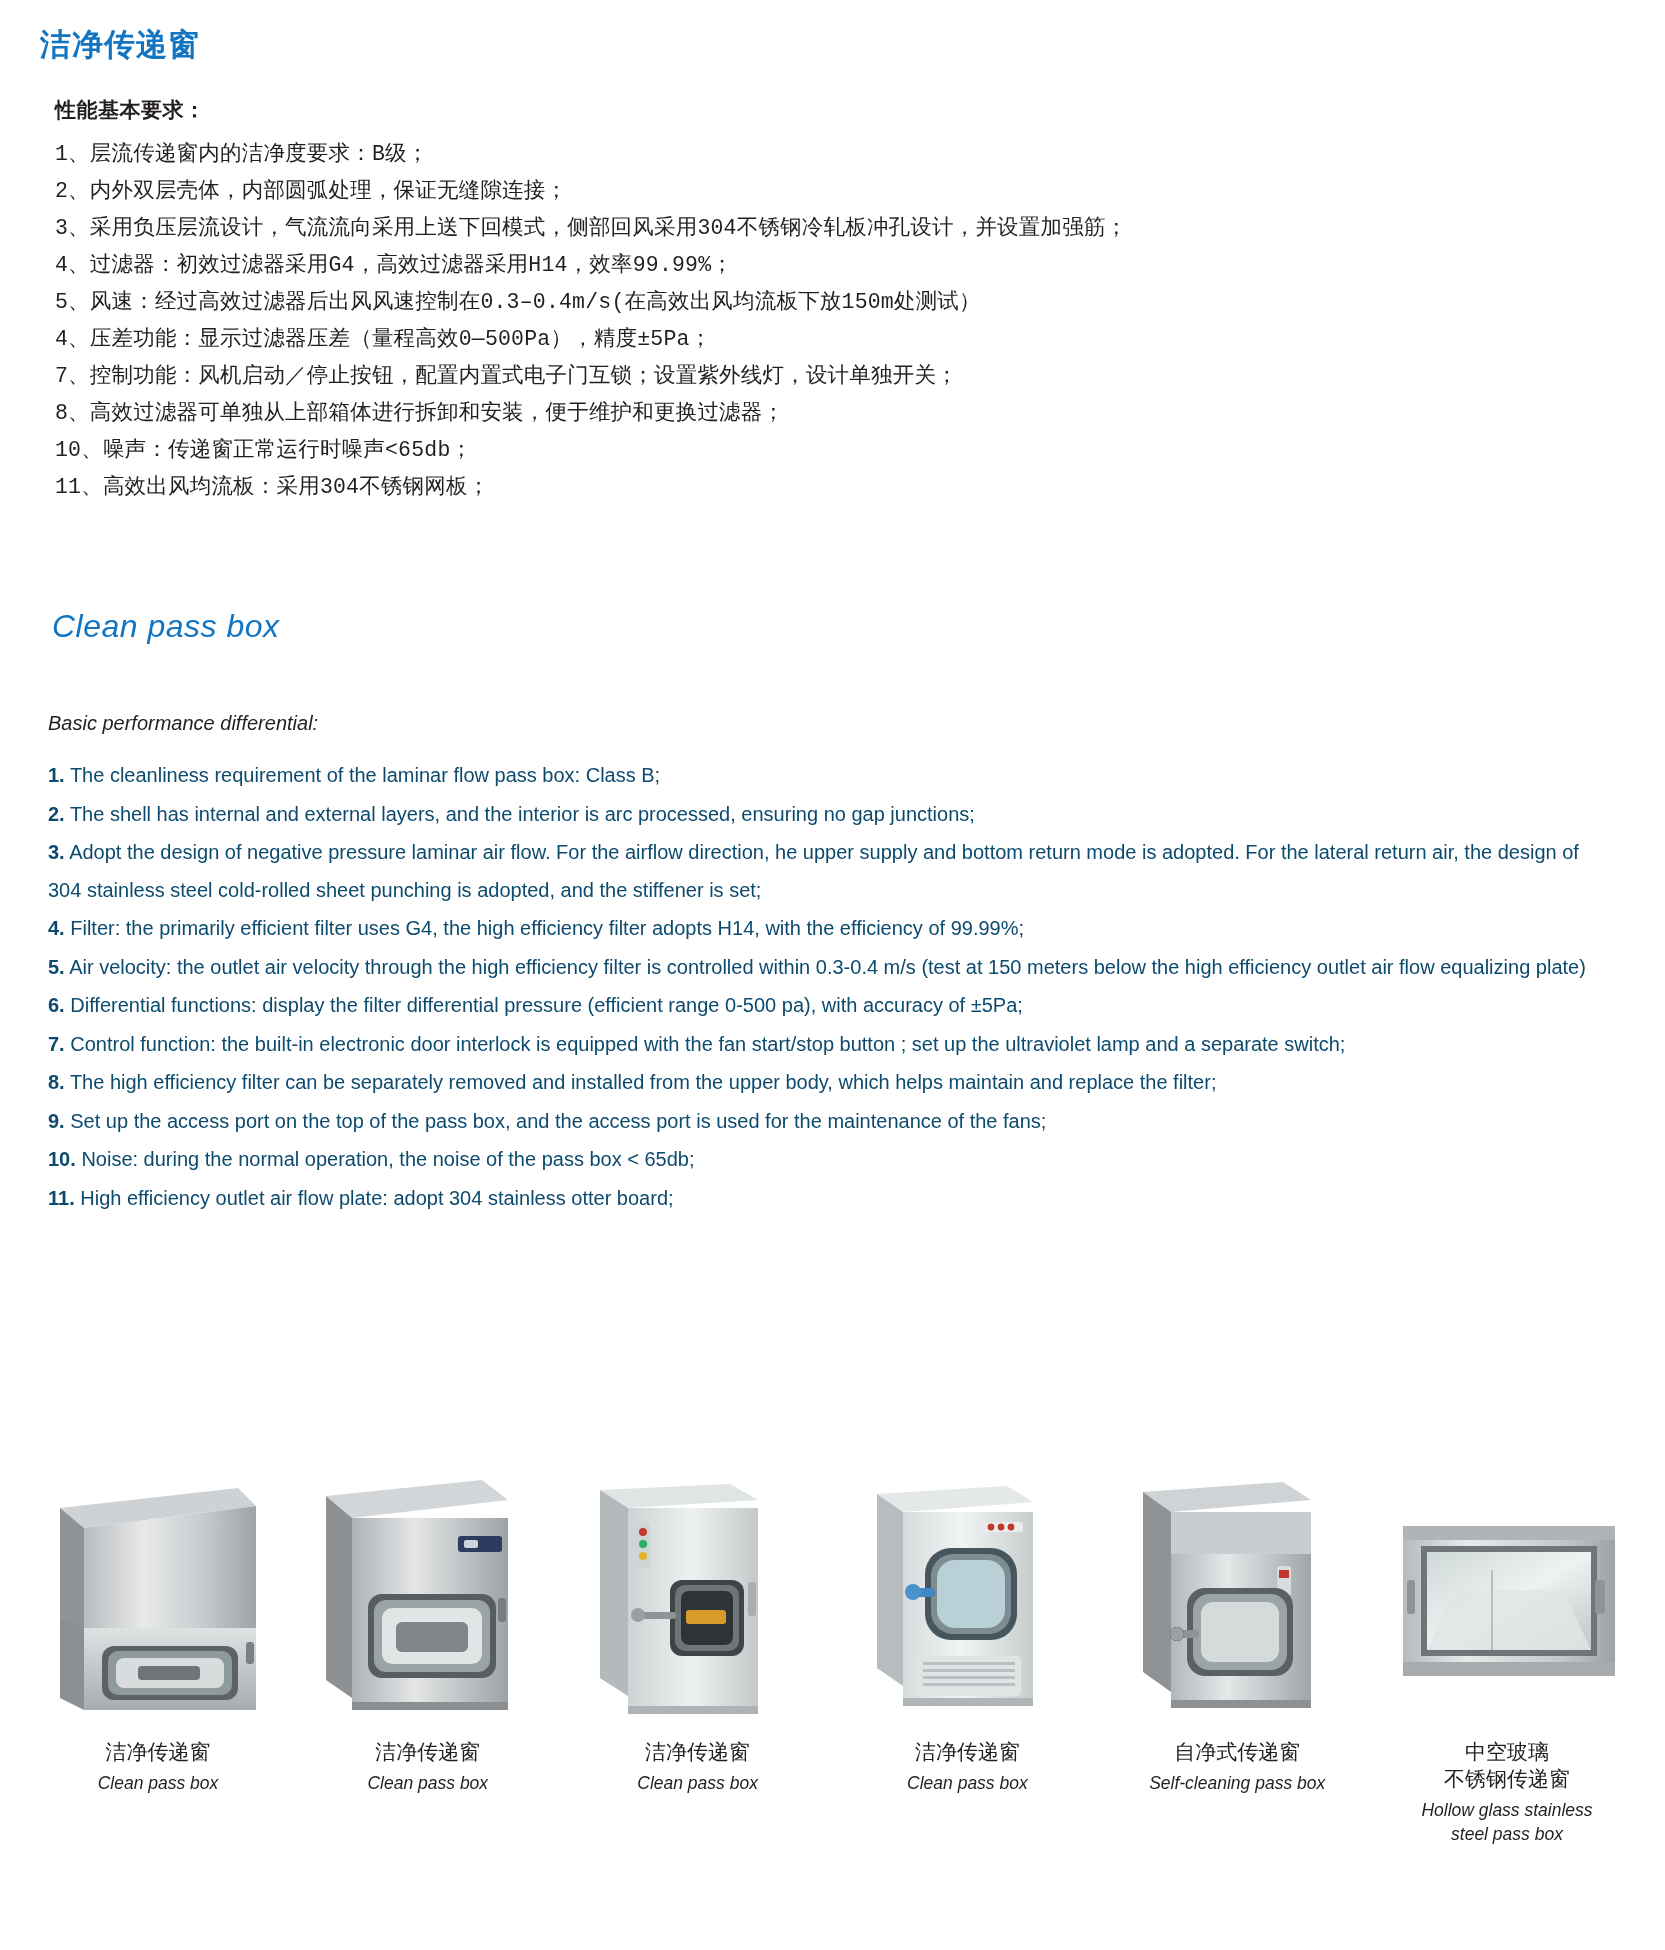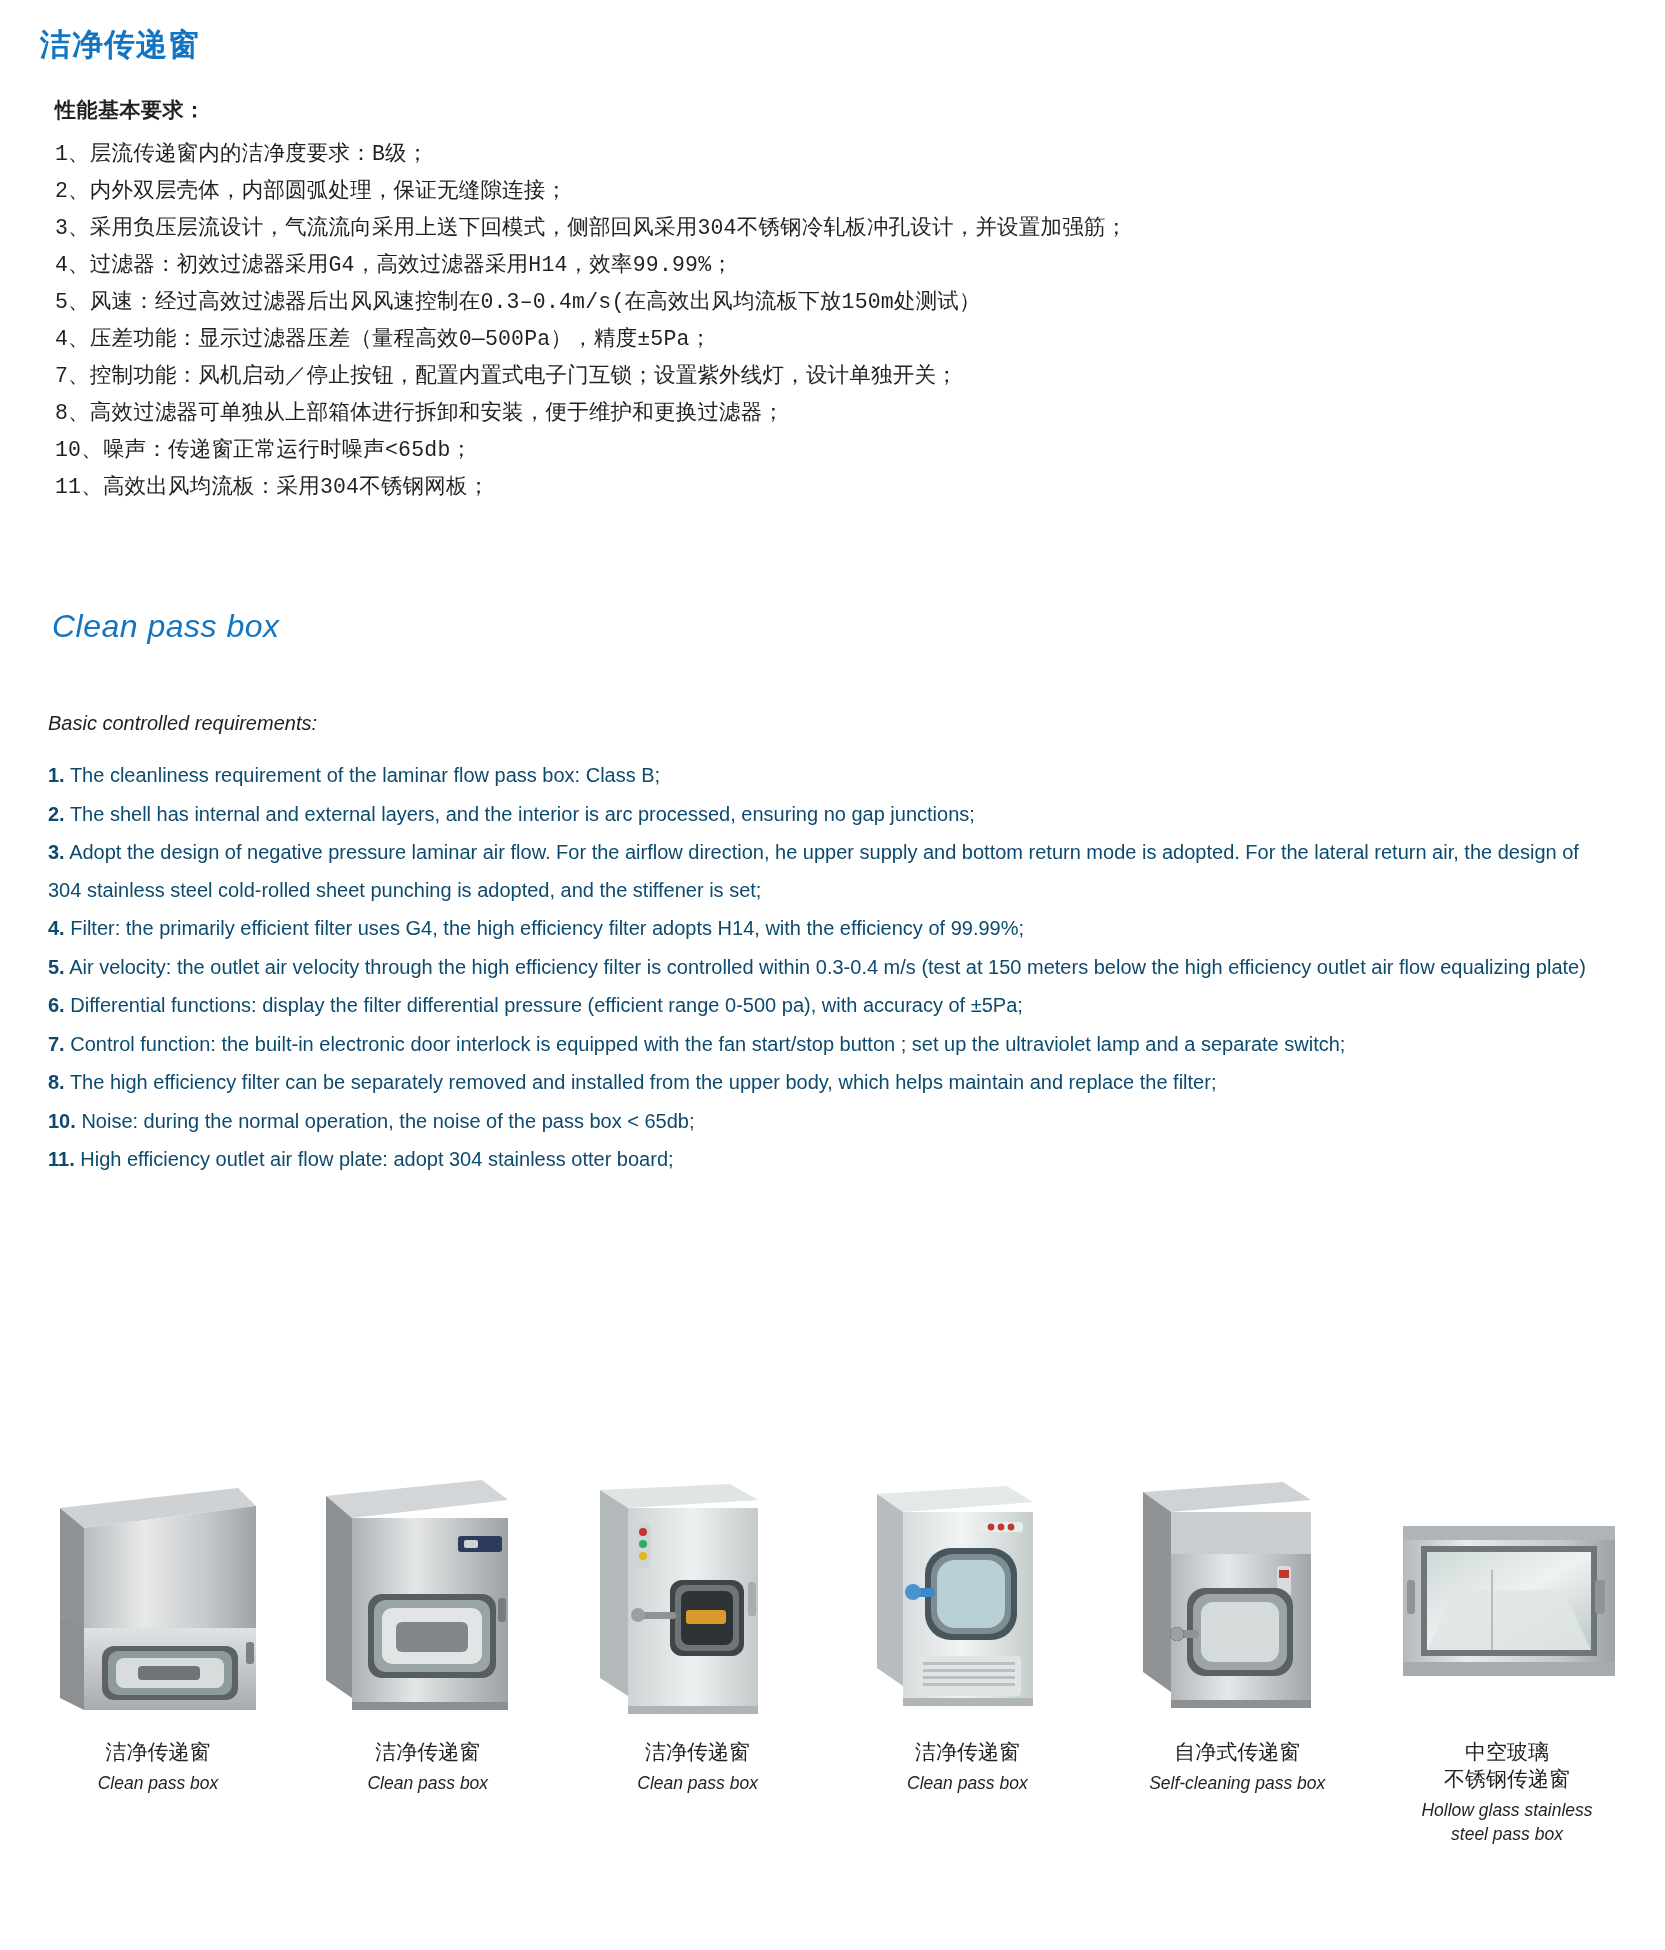--- a/index.html
+++ b/index.html
@@ -147,21 +147,21 @@
     <p class="line">4、压差功能：显示过滤器压差（量程高效0—500Pa），精度±5Pa；</p>
     <p class="line">7、控制功能：风机启动／停止按钮，配置内置式电子门互锁；设置紫外线灯，设计单独开关；</p>
     <p class="line">8、高效过滤器可单独从上部箱体进行拆卸和安装，便于维护和更换过滤器；</p>
     <p class="line">10、噪声：传递窗正常运行时噪声&lt;65db；</p>
     <p class="line">11、高效出风均流板：采用304不锈钢网板；</p>
   </div>
 
   <div class="en-title">Clean pass box</div>
 
   <div class="en-body">
-    <p class="lead">Basic controlled requirements:</p>
+    <p class="lead">Basic performance differential:</p>
 
     <p class="line">
       <b>1.</b>
       <span>The cleanliness requirement of the laminar flow pass box: Class B;</span>
     </p>
     <p class="line">
       <b>2.</b>
       <span>The shell has internal and external layers, and the interior is arc processed, ensuring no gap junctions;</span>
     </p>
     <p class="line">
@@ -180,20 +180,24 @@
       <b>6.</b>
       <span>Differential functions: display the filter differential pressure (efficient range 0-500 pa), with accuracy of ±5Pa;</span>
     </p>
     <p class="line">
       <b>7.</b>
       <span>Control function: the built-in electronic door interlock is equipped with the fan start/stop button ; set up the ultraviolet lamp and a separate switch;</span>
     </p>
     <p class="line">
       <b>8.</b>
       <span>The high efficiency filter can be separately removed and installed from the upper body, which helps maintain and replace the filter;</span>
+    </p>
+    <p class="line">
+      <b>9.</b>
+      <span>Set up the access port on the top of the pass box, and the access port is used for the maintenance of the fans;</span>
     </p>
     <p class="line">
       <b>10.</b>
       <span>Noise: during the normal operation, the noise of the pass box &lt; 65db;</span>
     </p>
     <p class="line">
       <b>11.</b>
       <span>High efficiency outlet air flow plate: adopt 304 stainless otter board;</span>
     </p>
   </div>

